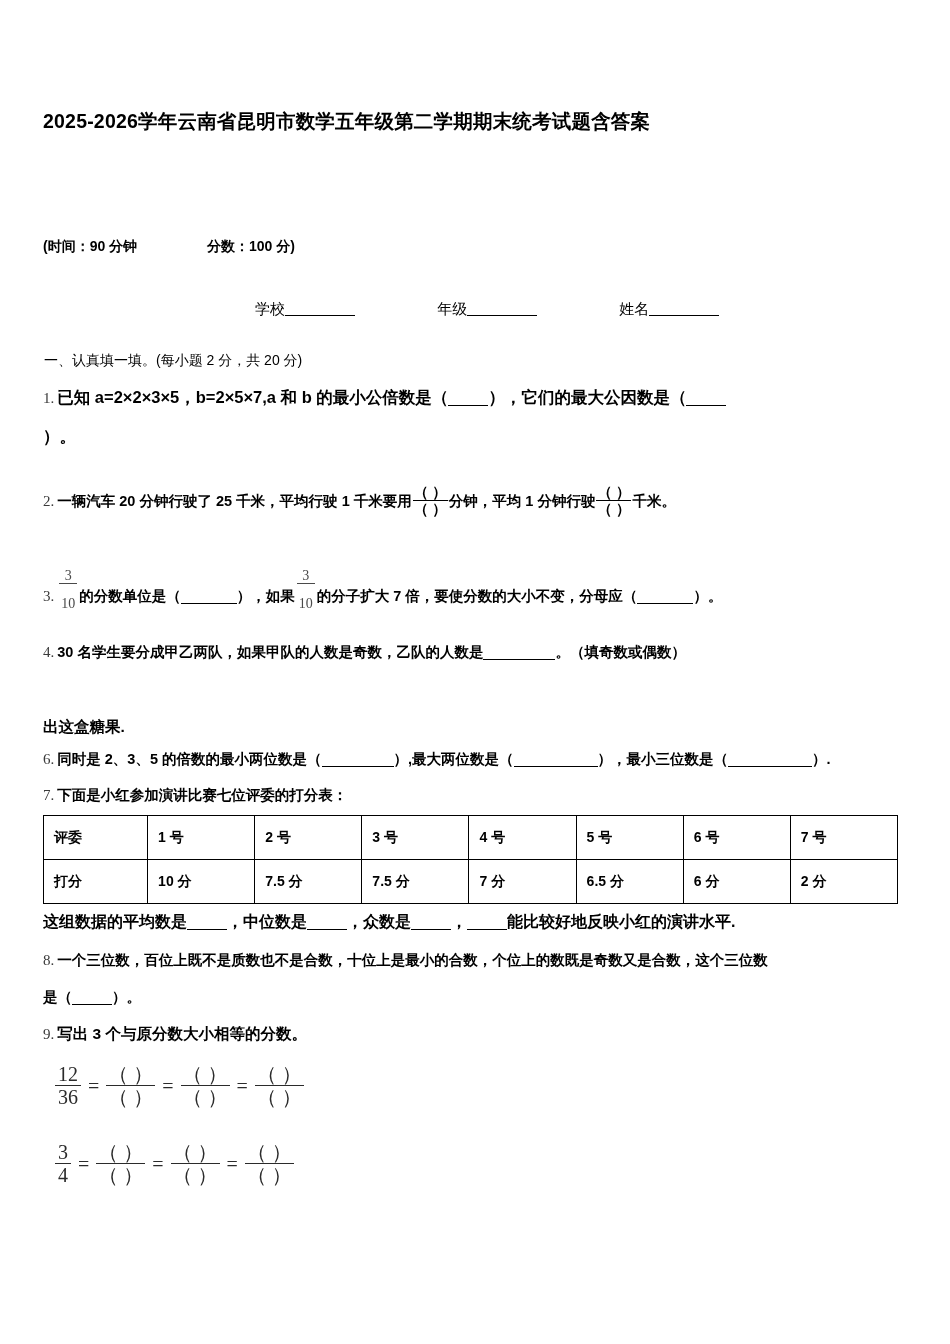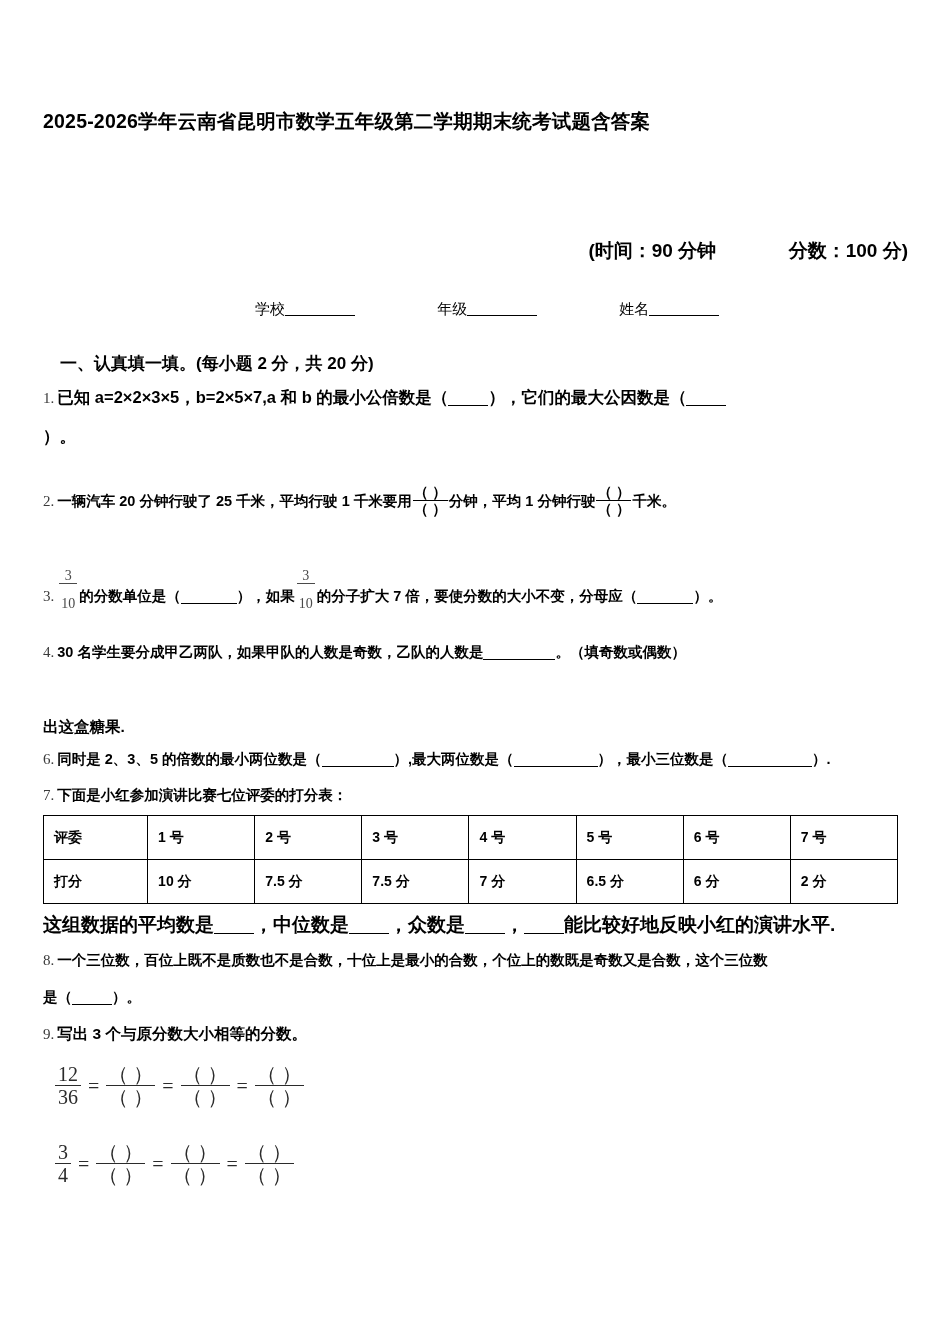--- a/index.html
+++ b/index.html
@@ -34,23 +34,23 @@
     color: #000;
     white-space: nowrap;
   }
 
   
   .meta-line {
     position: absolute;
     top: 238px;
     left: 43px;
     width: 865px;
-    font-size: 19px;
-    font-weight: bold;
-    text-align: right;
+    font-size: 14px;
+    font-weight: bold;
+    text-align: left;
   }
   .meta-line .gap {
     display: inline-block;
     width: 62px;
   }
 
   
   .ident-line {
     position: absolute;
     top: 300px;
@@ -68,23 +68,23 @@
     display: inline-block;
     border-bottom: 1.4px solid #000;
     height: 0.95em;
     vertical-align: -2px;
   }
 
   
   .section-head {
     position: absolute;
     top: 352px;
-    left: 60px;
-    font-size: 17px;
-    font-weight: bold;
+    left: 44px;
+    font-size: 14px;
+    font-weight: normal;
   }
 
   
   .q {
     position: absolute;
     left: 43px;
     width: 868px;
     font-size: 15px;
     line-height: 1.55;
     color: #000;
@@ -218,21 +218,21 @@
     vertical-align: middle;
     white-space: nowrap;
   }
   .score-table col.c0 { width: 104px; }
   .score-table col.cx { width: 107px; }
 
   .below-table {
     position: absolute;
     left: 43px;
     top: 912px;
-    font-size: 19px;
+    font-size: 16px;
     font-weight: bold;
   }
 </style>
 </head>
 <body>
 
 <div class="page">
 
   <div class="doc-title">2025-2026学年云南省昆明市数学五年级第二学期期末统考试题含答案</div>
 

